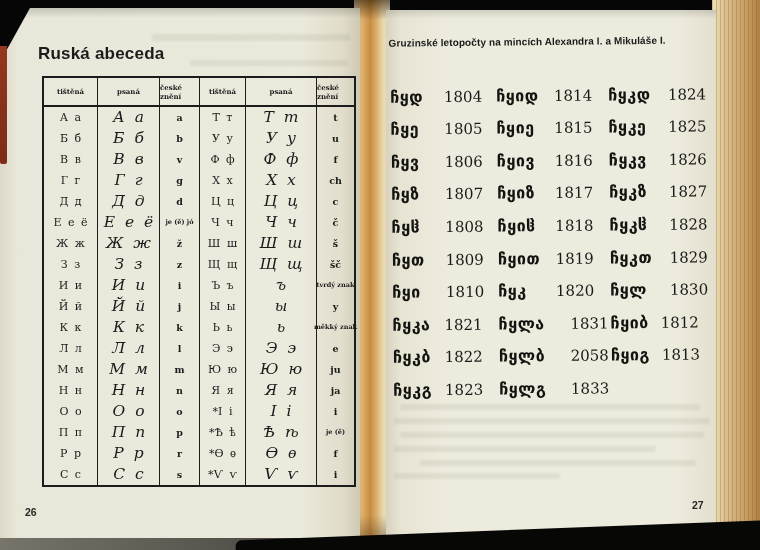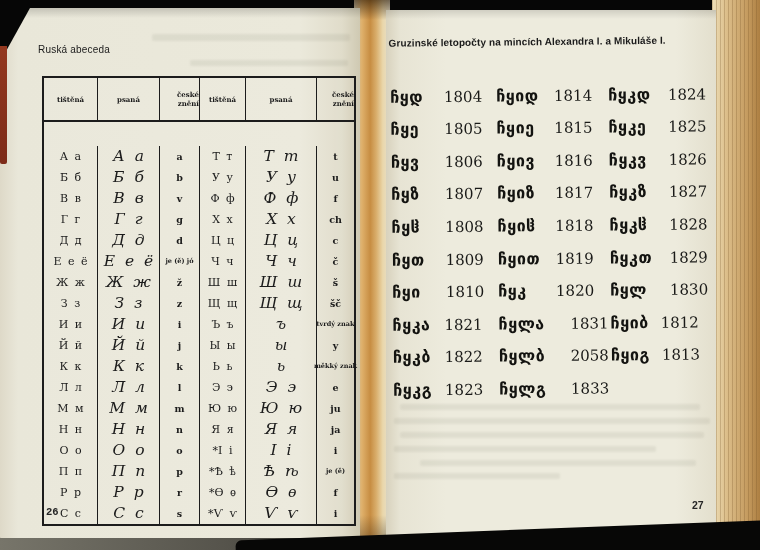--- a/index.html
+++ b/index.html
@@ -34,50 +34,50 @@
       background:linear-gradient(180deg,#93381f,#7d2b18);border-radius:0 0 2px 2px;}
   .bottom-shadow{position:absolute;left:0;top:538px;width:760px;height:12px;
       background:linear-gradient(90deg,#77756a,#55534b 30%,#22211d 55%,#000 75%);}
   .bottom-wedge{position:absolute;left:236px;top:530px;width:548px;height:42px;background:#070706;
       transform:rotate(-2.2deg);border-radius:6px 0 0 0;}
 
   
   .ghost{position:absolute;background:#5e604e;opacity:.09;filter:blur(1px);border-radius:1px;}
 
   
-  .lp-title{position:absolute;left:38px;top:36px;font-weight:400;font-size:10px;letter-spacing:.2px;}
+  .lp-title{position:absolute;left:38px;top:36px;font-weight:700;font-size:17px;letter-spacing:.2px;}
   .alphabet-table{position:absolute;left:42px;top:76px;width:314px;border:2px solid #1c1c1c;
       background:rgba(255,255,255,.06);}
-  .thead{display:grid;grid-template-columns:54px 62px 40px 46px 71px 37px;height:44px;
-      border-bottom:2px solid #1c1c1c;text-align:right;}
+  .thead{display:grid;grid-template-columns:54px 62px 40px 46px 71px 37px;height:29px;
+      border-bottom:2px solid #1c1c1c;}
   .thead .hcell{display:flex;align-items:center;justify-content:center;
       font-family:"DejaVu Serif",serif;font-weight:700;font-size:7px;border-right:1.5px solid #1c1c1c;}
   .thead .hcell.last{border-right:none;}
-  .tbody{display:grid;grid-template-columns:54px 62px 40px 46px 71px 37px;grid-auto-rows:21px;margin-top:24px;}
+  .tbody{display:grid;grid-template-columns:54px 62px 40px 46px 71px 37px;grid-auto-rows:21px;}
   .cell{display:flex;align-items:center;justify-content:center;border-right:1.5px solid #1c1c1c;
       line-height:1;white-space:nowrap;}
   .cell.last{border-right:none;}
   .print{font-family:"DejaVu Serif",serif;font-size:11px;word-spacing:3px;}
   .script{font-family:"DejaVu Serif",serif;font-style:italic;font-size:15.5px;word-spacing:5px;}
   .sound{font-family:"DejaVu Serif",serif;font-weight:700;font-size:9.5px;}
   .sound.small{font-size:6.5px;}
 
   
   .rp-content{position:absolute;left:0;top:0;width:330px;height:528px;transform:rotate(-.6deg);}
   .rp-title{position:absolute;left:5px;top:26px;width:322px;font-weight:700;font-size:10px;letter-spacing:.1px;}
   .dates-grid{position:absolute;left:6px;top:62px;width:318px;display:grid;
       grid-template-columns:106px 112px 100px;grid-auto-rows:32.6px;}
   .date-cell{display:flex;align-items:flex-end;padding-right:14px;gap:12px;}
   .date-cell.c2{padding-right:16px;}
   .date-cell.c3{padding-right:2px;}
   .geo{font-family:"DejaVu Sans",sans-serif;font-weight:700;font-size:16px;letter-spacing:.5px;color:#131310;}
   .year{font-family:"DejaVu Serif",serif;font-size:15px;margin-left:auto;color:#1a1a18;}
 
   .page-num{position:absolute;font-weight:700;font-size:10.5px;color:#262626;}
-  .page-num.left{left:46px;top:506px;font-family:Liberation Mono, monospace;}
+  .page-num.left{left:25px;top:506px;}
   .page-num.right{left:692px;top:499px;}
 </style>
 </head>
 <body>
 
 <div class="scene">
 
   <div class="spine"></div>
   <div class="fore-edge"></div>
 

